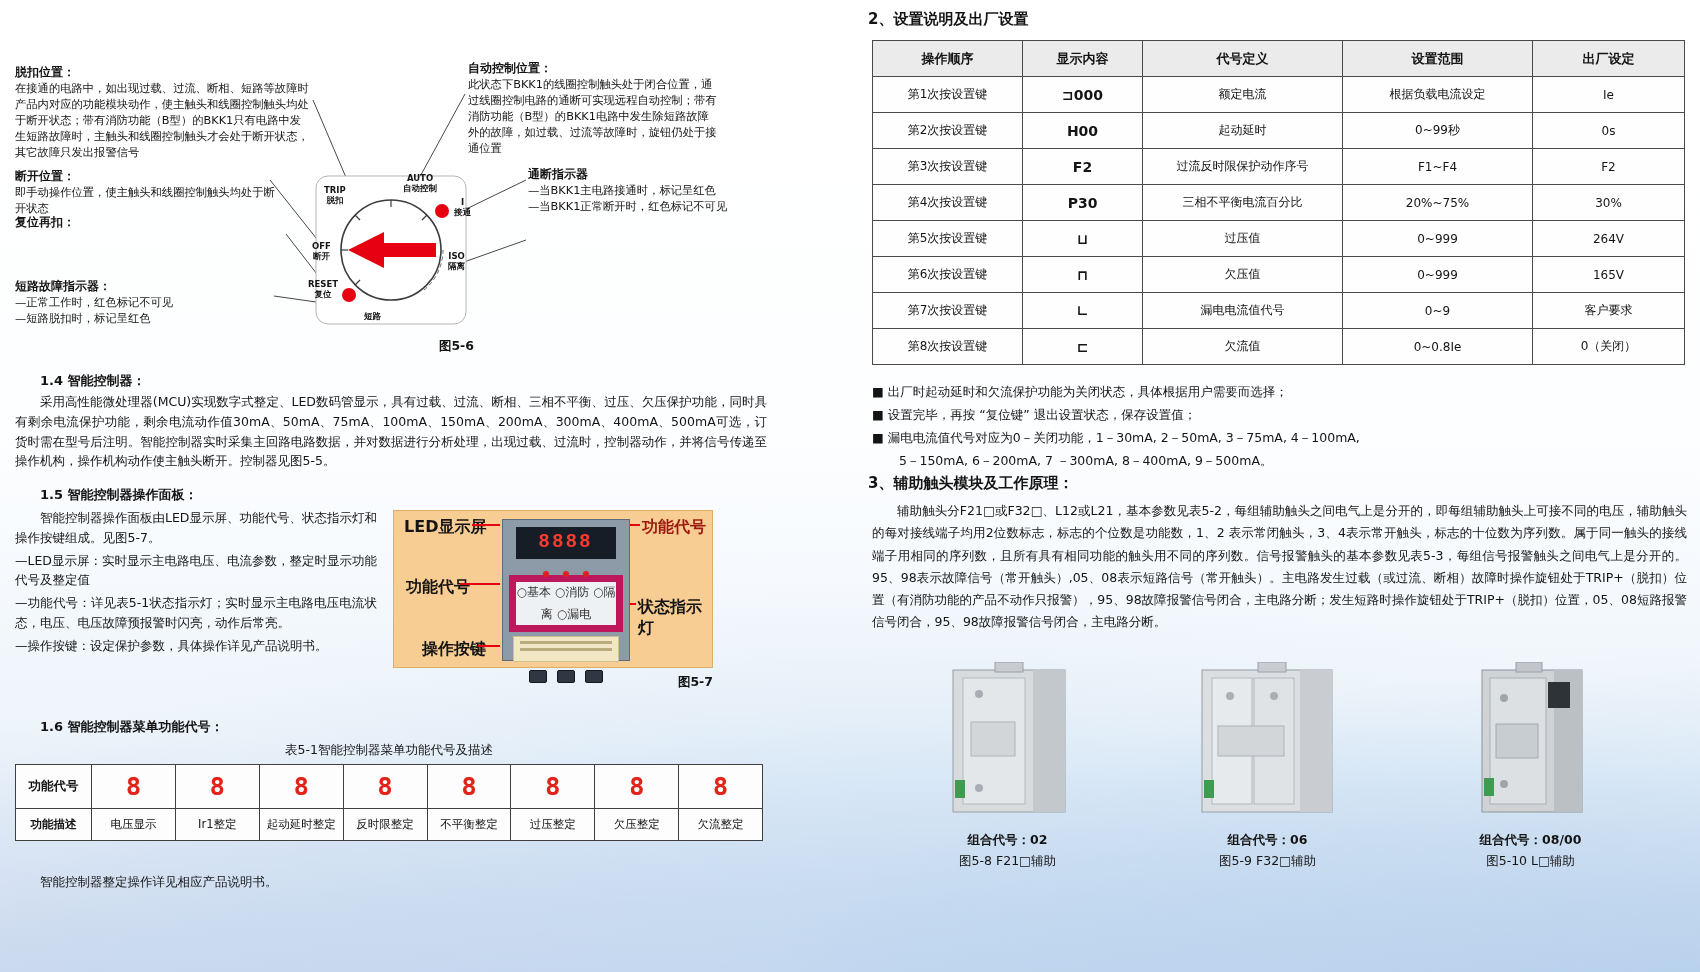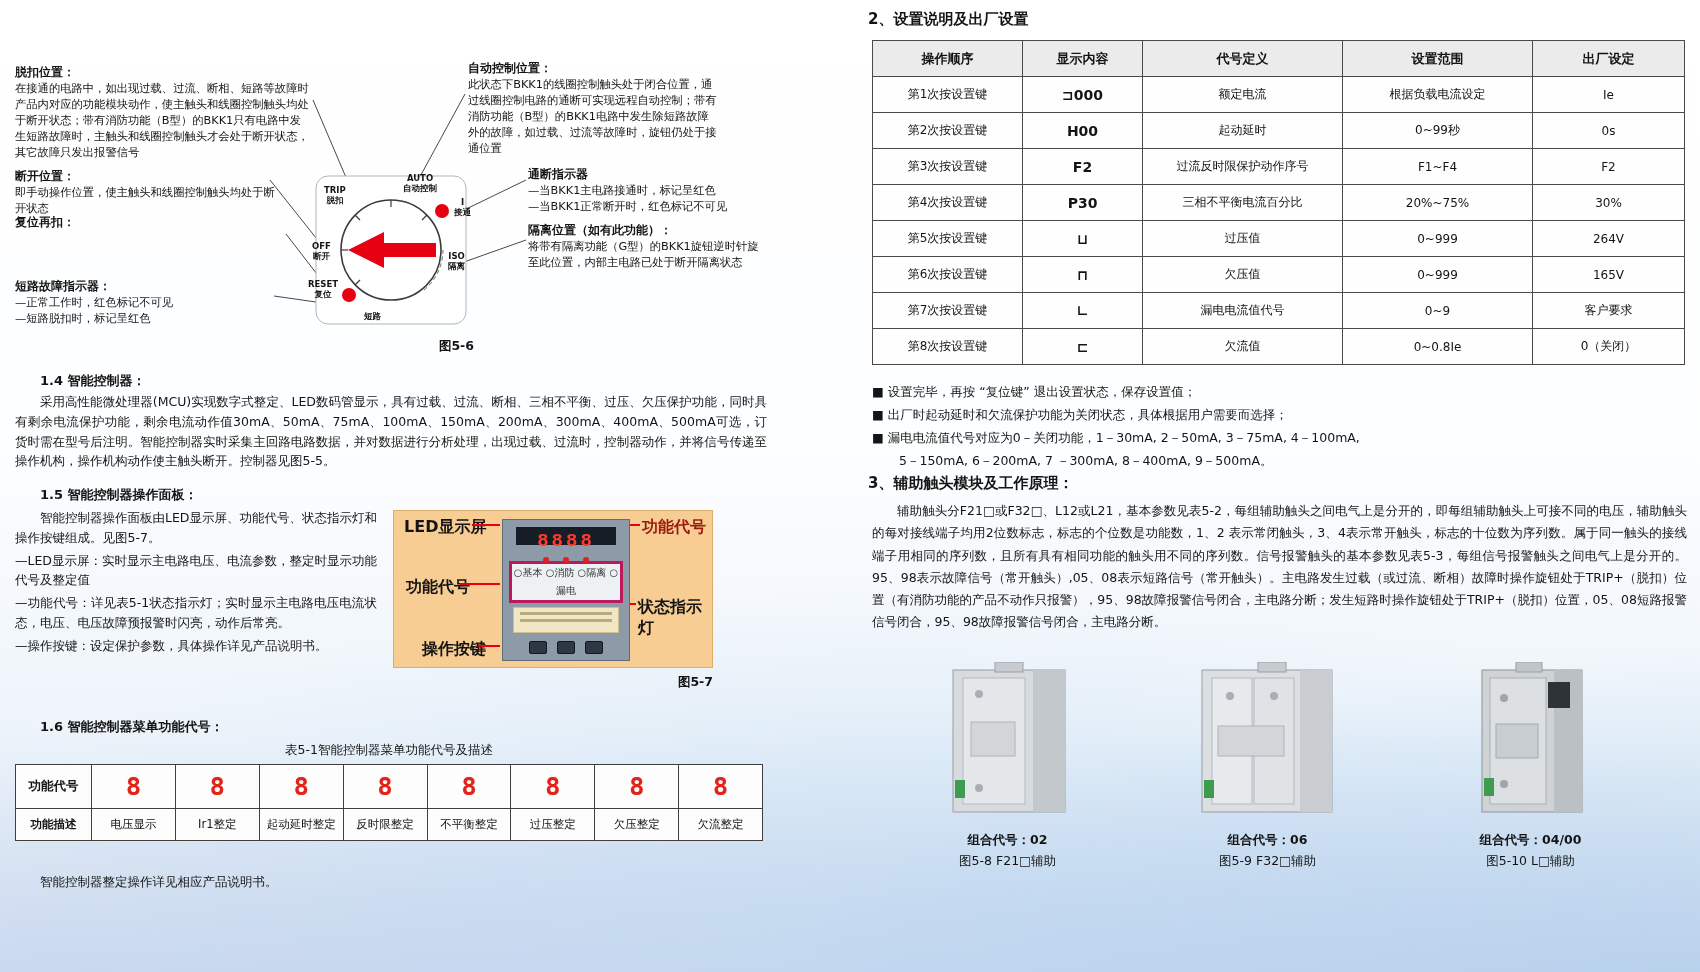--- a/index.html
+++ b/index.html
@@ -39,28 +39,28 @@
   .sec15-row { position:absolute; left:15px; top:492px; width:755px; height:214px; }
   .sec15-text { position:absolute; left:0; top:0; width:362px; }
   .sec15-text .para { margin-bottom:3px; }
 
   .fig57 { position:absolute; left:378px; top:2px; width:320px; height:158px;
     background:#f7cd93; border:1px solid #dcae69; }
   .f57-lbl { position:absolute; font-size:16px; font-weight:bold; }
   .f57-leader { position:absolute; height:2px; background:#e60012; }
   .f57-panel { position:absolute; left:108px; top:8px; width:128px; height:142px;
     background:#8d9aa8; border:1px solid #5f6c79; }
-  .f57-lcd { margin:7px auto 3px auto; width:100px; height:18px; background:#161d27;
-    color:#ff3a2e; font-family:Liberation Mono, monospace;
+  .f57-lcd { margin:7px auto 3px auto; width:100px; height:32px; background:#161d27;
+    color:#ff3a2e; font-family:Liberation Sans, sans-serif;
     font-weight:bold; font-size:19px; line-height:28px; text-align:center; letter-spacing:3px; }
   .f57-leds { text-align:center; height:10px; }
   .f57-leds i { display:inline-block; width:6px; height:6px; border-radius:50%;
     background:#e02020; margin:0 7px; }
-  .f57-inds { margin:3px 6px 0 6px; background:#eef1f3; font-size:10px; color:#333;
-    text-align:center; line-height:1.8; border:3px solid #be185d; }
+  .f57-inds { margin:3px 6px 0 6px; background:#eef1f3; font-size:12px; color:#333;
+    text-align:center; line-height:1.8; border:7px solid #be185d; }
   .f57-sticker { margin:4px 10px 0 10px; height:26px; background:#f1e7c4;
     border:1px solid #cfc08d; padding:4px 6px; }
   .f57-sticker s { display:block; height:3px; background:#b9ab7e; margin-bottom:4px; text-decoration:none; }
   .f57-btns { margin-top:6px; text-align:center; }
   .f57-btns b { display:inline-block; width:18px; height:13px; background:#2e3742;
     border:1px solid #12181f; margin:0 5px; border-radius:2px; }
 
   table { border-collapse:collapse; }
   .t51 { position:absolute; left:15px; top:748px; width:748px; table-layout:fixed; }
   .t51 th, .t51 td { border:1.4px solid #3f3f3f; text-align:center; background:#fdfdfd; }
@@ -138,24 +138,20 @@
         <span class="ct">自动控制位置：</span>
         <span class="cb">此状态下BKK1的线圈控制触头处于闭合位置，通过线圈控制电路的通断可实现远程自动控制；带有消防功能（B型）的BKK1电路中发生除短路故障外的故障，如过载、过流等故障时，旋钮仍处于接通位置</span>
       </div>
 
       <div class="callout" style="left:518px;top:108px;width:235px">
         <span class="ct">通断指示器</span>
         <span class="cb prelines">—当BKK1主电路接通时，标记呈红色
 —当BKK1正常断开时，红色标记不可见</span>
       </div>
 
-      <div class="callout" style="left:518px;top:164px;width:235px">
-        <span class="ct">隔离位置（如有此功能）：</span>
-        <span class="cb">将带有隔离功能（G型）的BKK1旋钮逆时针旋至此位置，内部主电路已处于断开隔离状态</span>
-      </div>
 
       <div class="dial-box">
         <svg width="166" height="160" viewBox="0 0 166 160">
           <rect x="8" y="6" width="150" height="148" rx="12" fill="#ffffff" stroke="#b5b5b5"></rect>
           <circle cx="83" cy="80" r="50" fill="#ffffff" stroke="#3c3c3c" stroke-width="1.6"></circle>
           <g stroke="#3c3c3c" stroke-width="1.2">
             <line x1="83" y1="30" x2="83" y2="37"></line>
             <line x1="47" y1="45" x2="52" y2="50"></line>
             <line x1="119" y1="45" x2="114" y2="50"></line>
             <line x1="33" y1="80" x2="40" y2="80"></line>
@@ -323,22 +319,22 @@
         <td>第8次按设置键</td>
         <td class="sym">⊏</td>
         <td>欠流值</td>
         <td>0~0.8Ie</td>
         <td>0（关闭）</td>
       </tr>
     </tbody>
       </table>
 
     <div class="notes">
+      <div class="note-line">■ 出厂时起动延时和欠流保护功能为关闭状态，具体根据用户需要而选择；</div>
       <div class="note-line">■ 设置完毕，再按 “复位键” 退出设置状态，保存设置值；</div>
-      <div class="note-line">■ 出厂时起动延时和欠流保护功能为关闭状态，具体根据用户需要而选择；</div>
       <div class="note-line">■ 漏电电流值代号对应为0－关闭功能，1－30mA, 2－50mA, 3－75mA, 4－100mA,</div>
       <div class="note-line note-cont">5－150mA, 6－200mA, 7 －300mA, 8－400mA, 9－500mA。</div>
     </div>
 
     <div class="h-big" style="position:absolute;left:0;top:474px">3、辅助触头模块及工作原理：</div>
     <div class="sec3-p">辅助触头分F21□或F32□、L12或L21，基本参数见表5-2，每组辅助触头之间电气上是分开的，即每组辅助触头上可接不同的电压，辅助触头的每对接线端子均用2位数标志，标志的个位数是功能数，1、2 表示常闭触头，3、4表示常开触头，标志的十位数为序列数。属于同一触头的接线端子用相同的序列数，且所有具有相同功能的触头用不同的序列数。信号报警触头的基本参数见表5-3，每组信号报警触头之间电气上是分开的。95、98表示故障信号（常开触头）,05、08表示短路信号（常开触头）。主电路发生过载（或过流、断相）故障时操作旋钮处于TRIP+（脱扣）位置（有消防功能的产品不动作只报警），95、98故障报警信号闭合，主电路分断；发生短路时操作旋钮处于TRIP+（脱扣）位置，05、08短路报警信号闭合，95、98故障报警信号闭合，主电路分断。</div>
 
     <div class="modules">
 
       <div class="module m1">
@@ -377,19 +373,19 @@
           <rect x="26" y="8" width="100" height="142" fill="#cfd3d6" stroke="#8e9499"></rect>
           <rect x="98" y="8" width="28" height="142" fill="#bbc0c4"></rect>
           <rect x="34" y="16" width="56" height="126" fill="#dde0e3" stroke="#aab0b4"></rect>
           <rect x="92" y="20" width="22" height="26" fill="#2e3338"></rect>
           <rect x="60" y="0" width="26" height="10" fill="#c2c6ca" stroke="#9aa0a4"></rect>
           <circle cx="48" cy="36" r="4" fill="#9fa5aa"></circle>
           <circle cx="48" cy="122" r="4" fill="#9fa5aa"></circle>
           <rect x="28" y="116" width="10" height="18" fill="#3f9b4f"></rect>
           <rect x="40" y="62" width="42" height="34" fill="#c8cdd1" stroke="#a4aaaf"></rect>
         </svg>
-        <div class="mod-cap1">组合代号：04/00</div>
+        <div class="mod-cap1">组合代号：08/00</div>
         <div class="mod-cap2">图5-10  L□辅助</div>
       </div>
 
     </div>
   </div>
 </div>
 
 </body></html>

